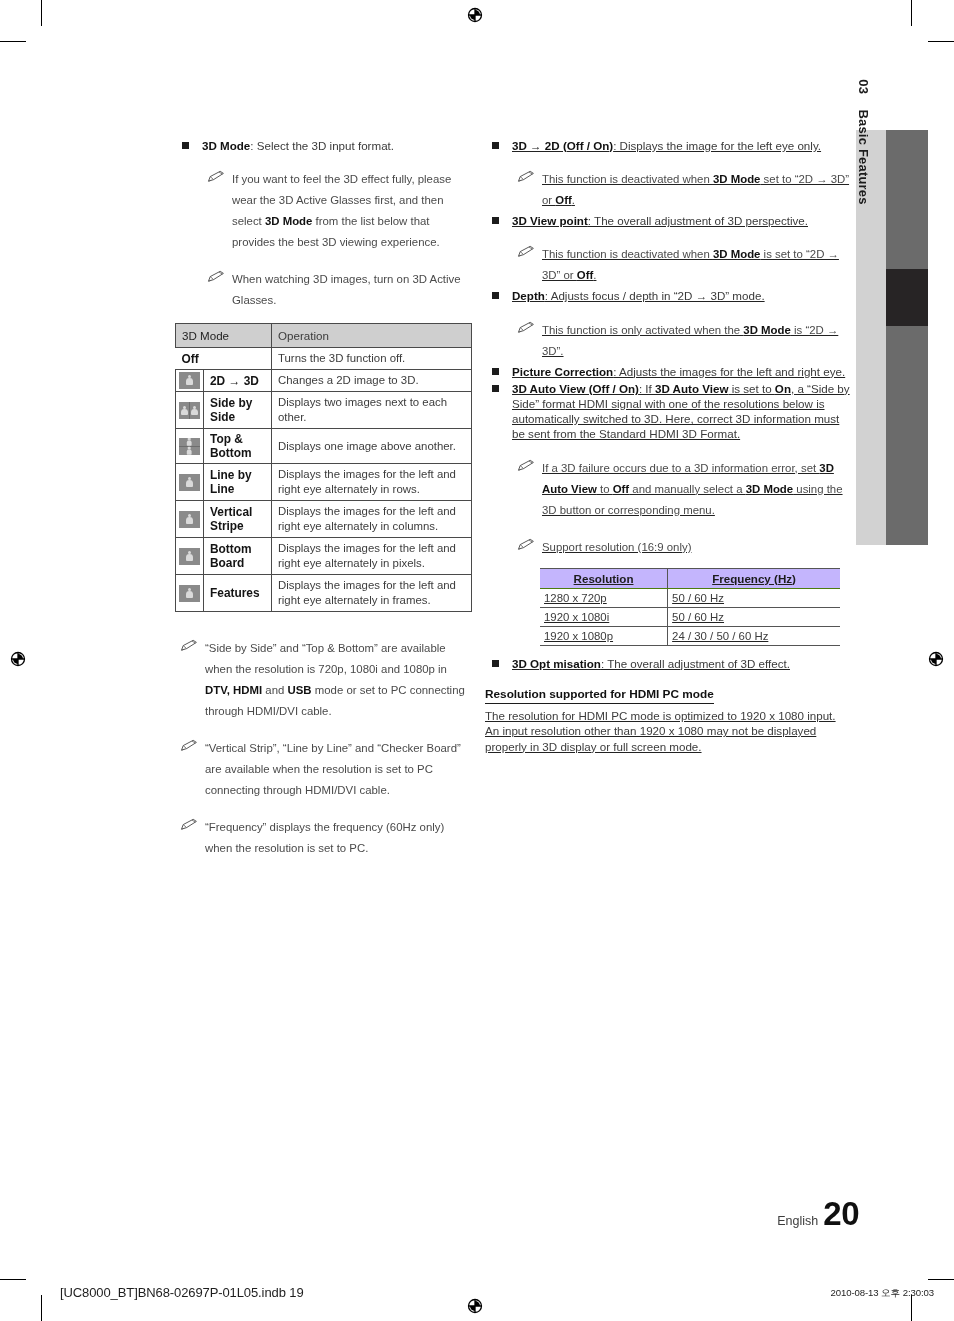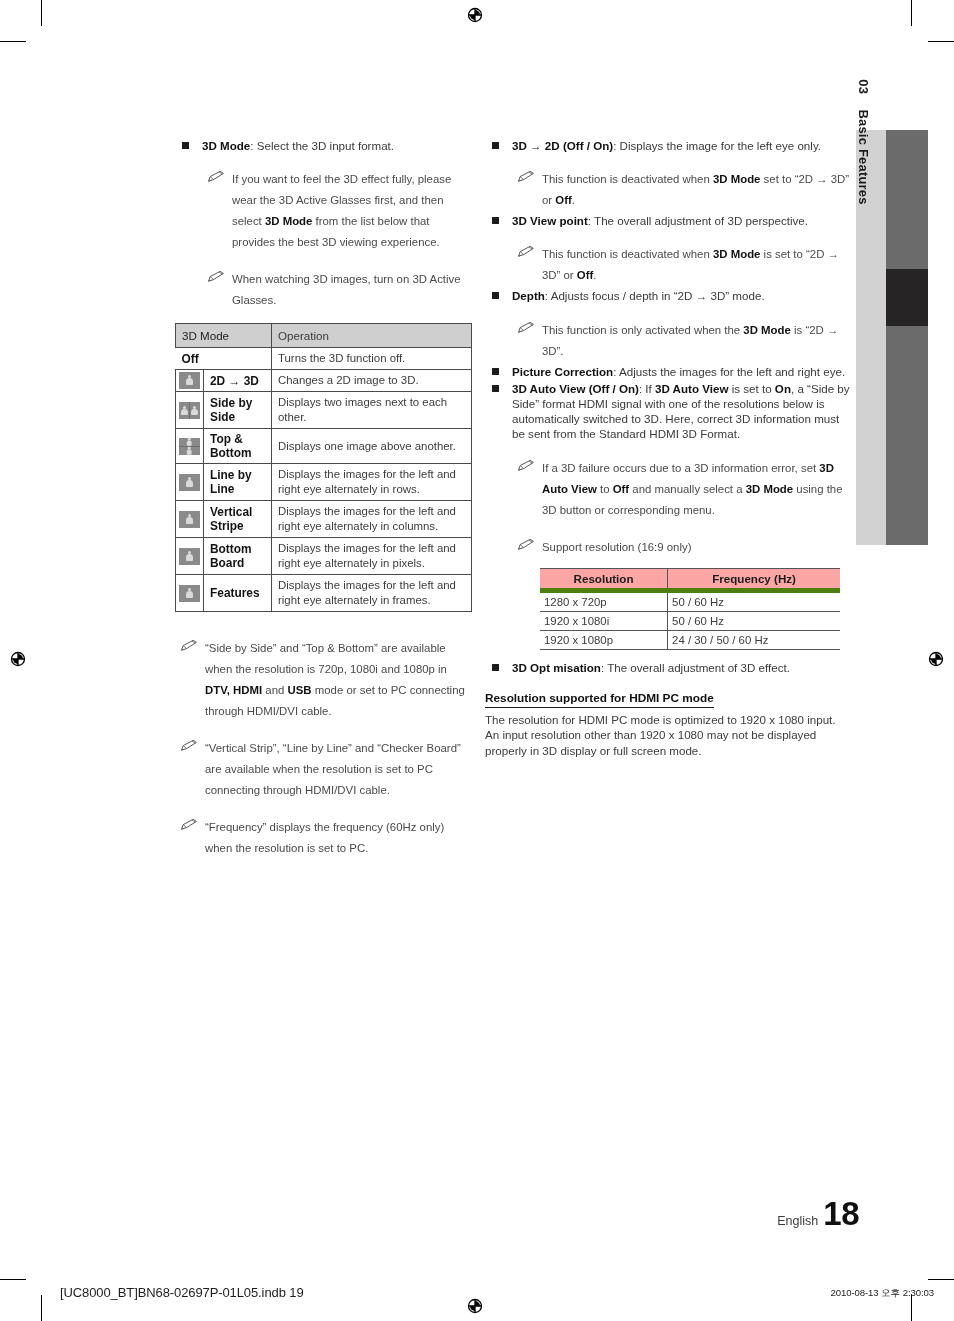--- a/index.html
+++ b/index.html
@@ -27,21 +27,21 @@
     position: absolute;
     left: 0; top: 0; right: 0; bottom: 0;
   }
 
   .columns {
     position: absolute;
     left: 135px; top: 138px;
     width: 715px;
   }
   .col-left  { position:absolute; left:0;   top:0; width: 337px; padding-left: 40px; }
-  .col-right { position:absolute; left:350px; top:0; width: 365px; }
+  .col-right { position:absolute; left:350px; top:0; width: 365px; text-decoration: underline; }
 
   
   .bullet-item {
     position: relative;
     padding-left: 27px;
     margin-bottom: 2px;
     font-size: 11.6px;
     line-height: 15.2px;
     color: #3a3a3a;
   }
@@ -132,24 +132,24 @@
     background:#dadada;
   }
 
   
   .res-wrap { margin: 10px 0 10px 55px; width: 300px; }
   table.res {
     border-collapse: collapse; width: 100%;
     font-size: 11.4px; color:#3c3c3c;
   }
   table.res th {
-    background:#fca5a5; color:#1c1c1c;
+    background:#c4b5fd; color:#1c1c1c;
     font-weight: bold; font-size: 11.6px;
     padding: 3px 4px; text-align:center;
-    border-bottom: 5px solid #4d7c0f;
+    border-bottom: 1px solid #4d7c0f;
   }
   table.res td {
     padding: 3px 4px; 
     border-bottom: 1px solid #555;
   }
   table.res th.sep, table.res td.sep { border-left: 1px solid #555; }
   table.res tr:first-child th { border-top: 1px solid #555; }
 
   
   .subhead {
@@ -562,19 +562,19 @@
 
       
       <div class="subhead">Resolution supported for HDMI PC mode</div>
       <div class="plain">The resolution for HDMI PC mode is optimized to 1920 x 1080 input.</div>
       <div class="plain">An input resolution other than 1920 x 1080 may not be displayed properly in 3D display or full screen mode.</div>
 
     </div>
   </div>
 
   <div class="pg-num">
-    <span class="lang">English</span><span class="num">18</span>
+    <span class="lang">English</span><span class="num">20</span>
   </div>
 
   <div class="print-footer">[UC8000_BT]BN68-02697P-01L05.indb   19</div>
   <div class="print-date">2010-08-13   오후 2:30:03</div>
 
 </div>
 
 </body></html>

